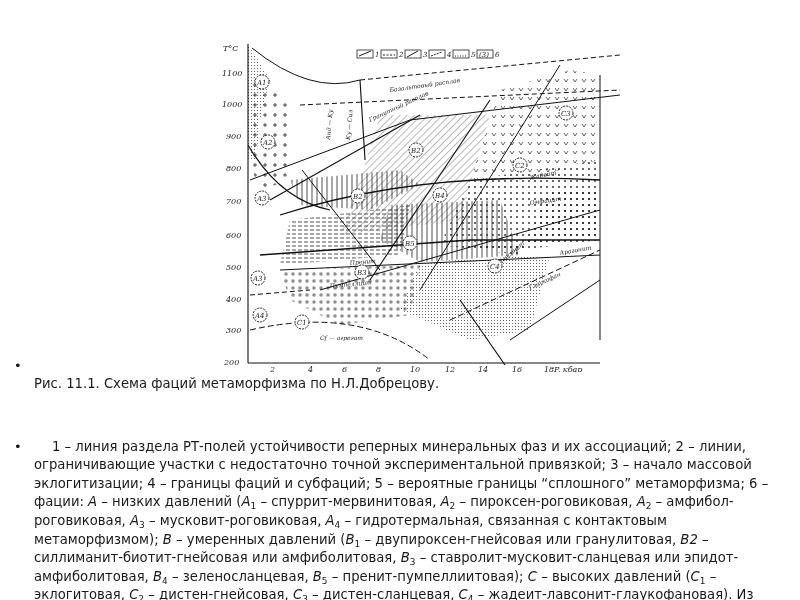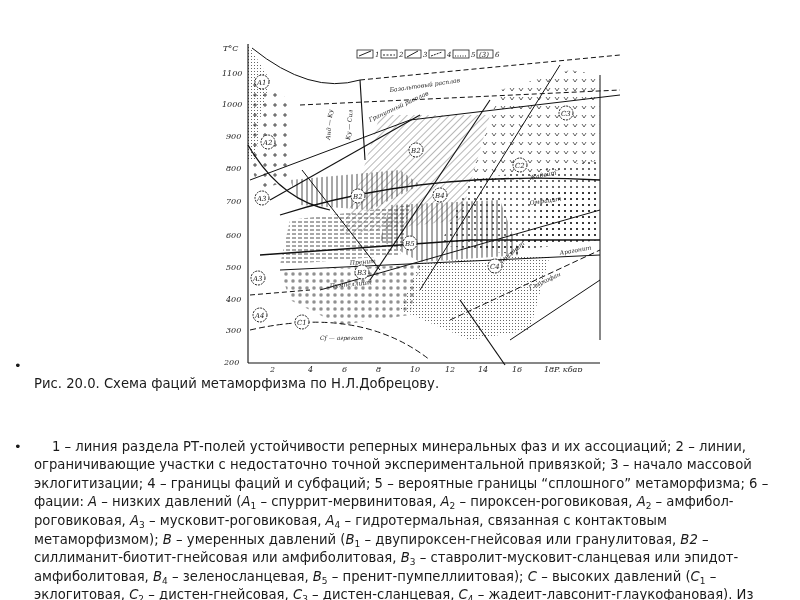--- a/index.html
+++ b/index.html
@@ -178,19 +178,19 @@
     <text class="xlabel" x="292" y="332">16</text>
     <text class="xlabel" x="324" y="332">18</text>
     <text class="xlabel" x="334" y="332">P, кбар</text>
   </g>
 </svg>
 </div>
 
 <div id="text-block">
   <div class="bullet-row">
     <span class="bullet">•</span>
-    <span class="caption" style="padding-top:18px;">Рис. 20.0. Схема фаций метаморфизма по Н.Л.Добрецову.</span>
+    <span class="caption" style="padding-top:18px;">Рис. 11.1. Схема фаций метаморфизма по Н.Л.Добрецову.</span>
   </div>
   <div class="bullet-row">
     <span class="bullet">•</span>
     <span class="desc"><span>1 – линия раздела РТ-полей устойчивости реперных минеральных фаз и их ассоциаций; 2 – линии, ограничивающие участки с недостаточно точной экспериментальной привязкой; 3 – начало массовой эклогитизации; 4 – границы фаций и субфаций; 5 – вероятные границы “сплошного” метаморфизма; 6 – фации: </span><i>A</i><span> – низких давлений (</span><i>A</i><sub>1</sub><span> – спуррит-мервинитовая, </span><i>A</i><sub>2</sub><span> – пироксен-роговиковая, </span><i>A</i><sub>2</sub><span> – амфибол-роговиковая, </span><i>A</i><sub>3</sub><span> – мусковит-роговиковая, </span><i>A</i><sub>4</sub><span> – гидротермальная, связанная с контактовым метаморфизмом); </span><i>B</i><span> – умеренных давлений (</span><i>B</i><sub>1</sub><span> – двупироксен-гнейсовая или гранулитовая, </span><i>B2</i><span> – силлиманит-биотит-гнейсовая или амфиболитовая, </span><i>B</i><sub>3</sub><span> – ставролит-мусковит-сланцевая или эпидот-амфиболитовая, </span><i>B</i><sub>4</sub><span> – зеленосланцевая, </span><i>B</i><sub>5</sub><span> – пренит-пумпеллиитовая); </span><i>C</i><span> – высоких давлений (</span><i>C</i><sub>1</sub><span> – эклогитовая, </span><i>C</i><sub>2</sub><span> – дистен-гнейсовая, </span><i>C</i><sub>3</sub><span> – дистен-сланцевая, </span><i>C</i><sub>4</sub><span> – жадеит-лавсонит-глаукофановая). Из работы (Тектонофизика Земли, 1978).</span></span>
   </div>
 </div>
 
 </body></html>

